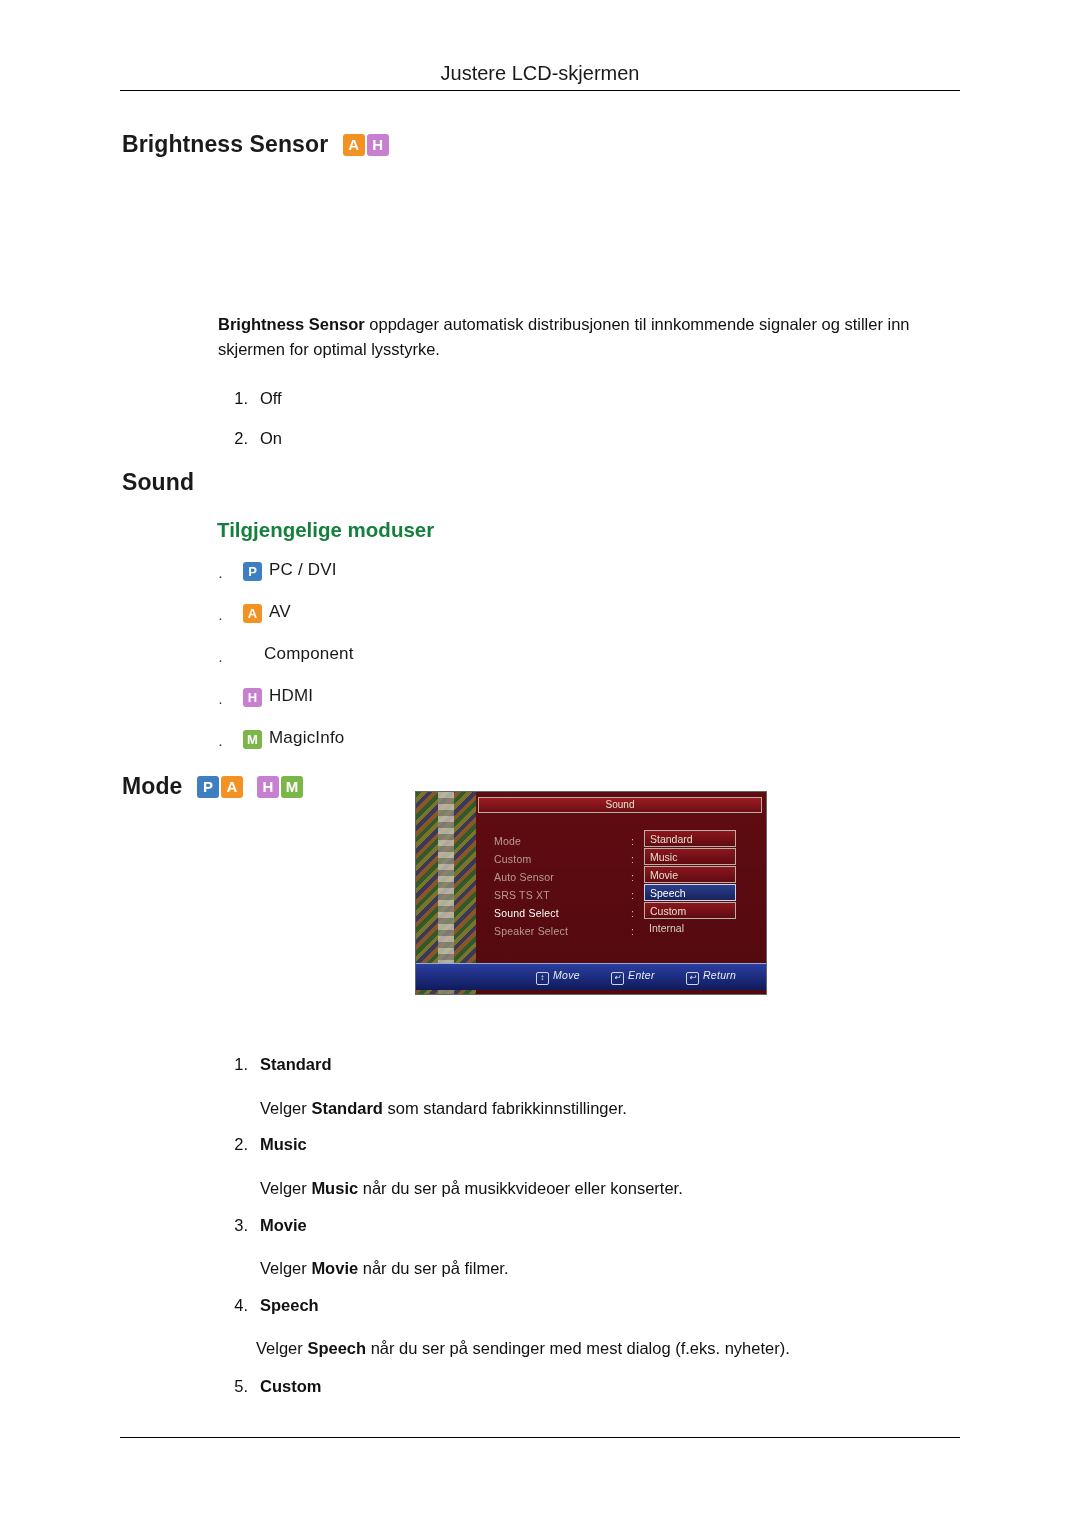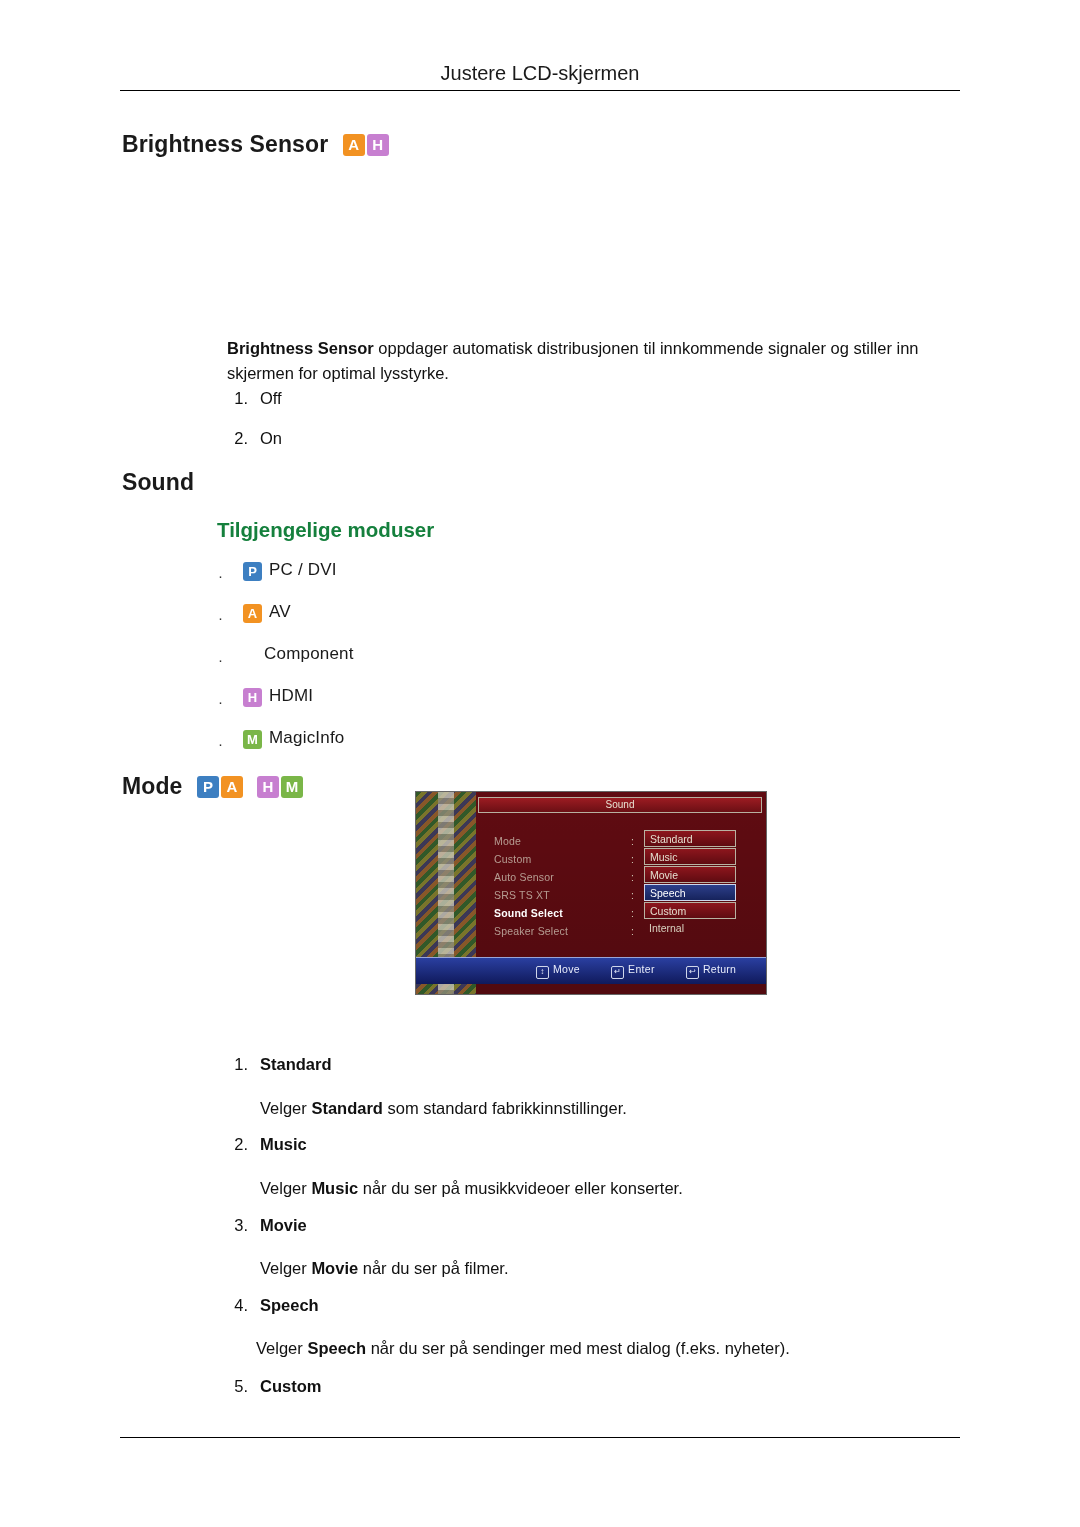--- a/index.html
+++ b/index.html
@@ -211,21 +211,21 @@
     height: 18px;
     font-size: 10.5px;
     color: #d8d2c2;
     line-height: 18px;
     letter-spacing: 0.2px;
     opacity: 0.72;
   }
   .osd-menu-item.sel {
     opacity: 1;
     color: #ffffff;
-    font-weight: bold;
+    font-weight: normal;
   }
   .osd-colon {
     position: absolute;
     left: 215px;
     top: 40px;
     width: 10px;
     font-size: 10.5px;
     color: #cfc7b5;
     line-height: 18px;
   }
@@ -251,24 +251,25 @@
     color: #ffffff;
     border-color: #cfd6ea;
   }
   .osd-val.plain {
     border: none;
     background: transparent;
     color: #d9d2c0;
   }
   .osd-bottom {
     position: absolute;
-    left: 0; bottom: 10px;
+    left: 0; bottom: 4px;
     width: 350px; height: 26px;
     background: linear-gradient(180deg,#2a3fa0,#101a5c);
     border-top: 1px solid #9aa6d8;
+    font-style: italic;
   }
   .osd-bottom-inner {
     position: absolute;
     left: 120px; top: 5px;
     font-size: 10.5px;
     color: #e9edfb;
     letter-spacing: 0.3px;
   }
   .osd-key {
     display: inline-block;
@@ -292,21 +293,21 @@
 <div class="page">
 
   <div class="header-title">Justere LCD-skjermen</div>
   <div class="header-rule"></div>
 
   <h1 class="sec" style="left:122px; top:131px;">
     <span>Brightness Sensor</span>
     <span class="badge badge-A" style="margin-left:8px;">A</span><span class="badge badge-H" style="margin-left:2px;">H</span>
   </h1>
 
-  <div class="para" style="left:218px; top:336px; width:730px;margin-left:9px;">
+  <div class="para" style="left:218px; top:312px; width:730px;">
     <b>Brightness Sensor</b><span> oppdager automatisk distribusjonen til innkommende signaler og stiller inn skjermen for optimal lysstyrke.</span>
   </div>
 
   <ol class="numlist" style="left:218px; top:389px; width:400px;">
     <li class="num-item" style="height:40px;">
       <span class="num-index">1.</span>
       <span class="num-label">Off</span>
     </li>
     <li class="num-item" style="height:40px;">
       <span class="num-index">2.</span>

